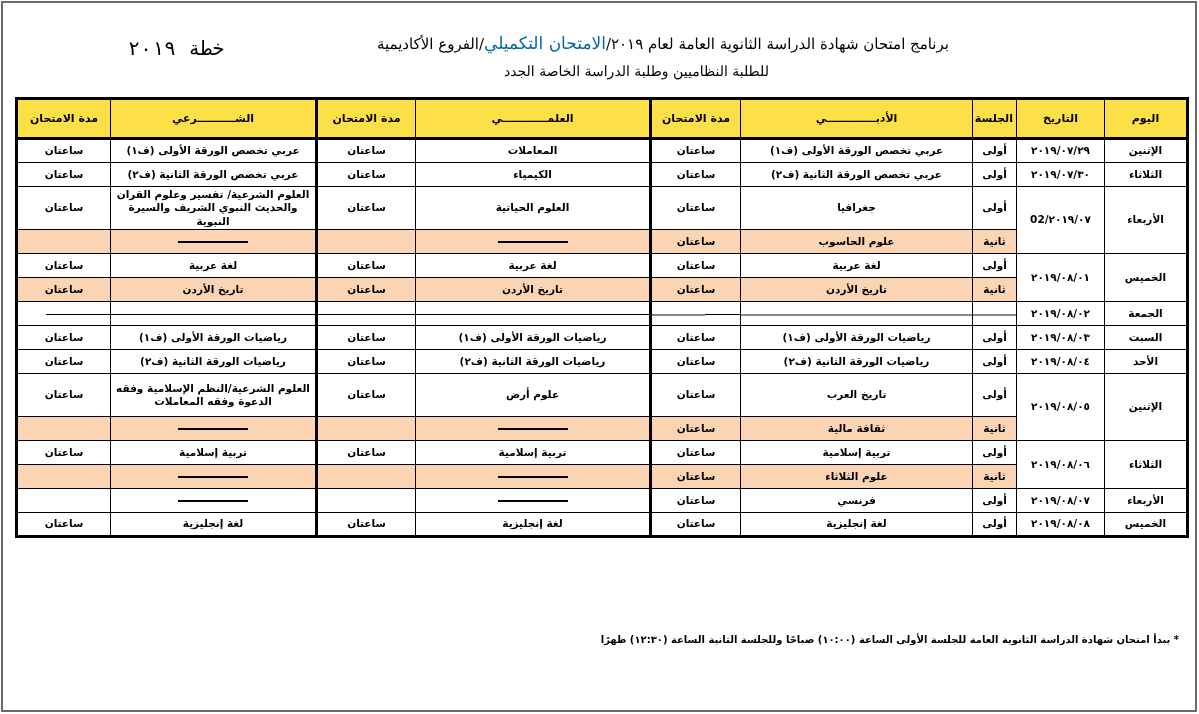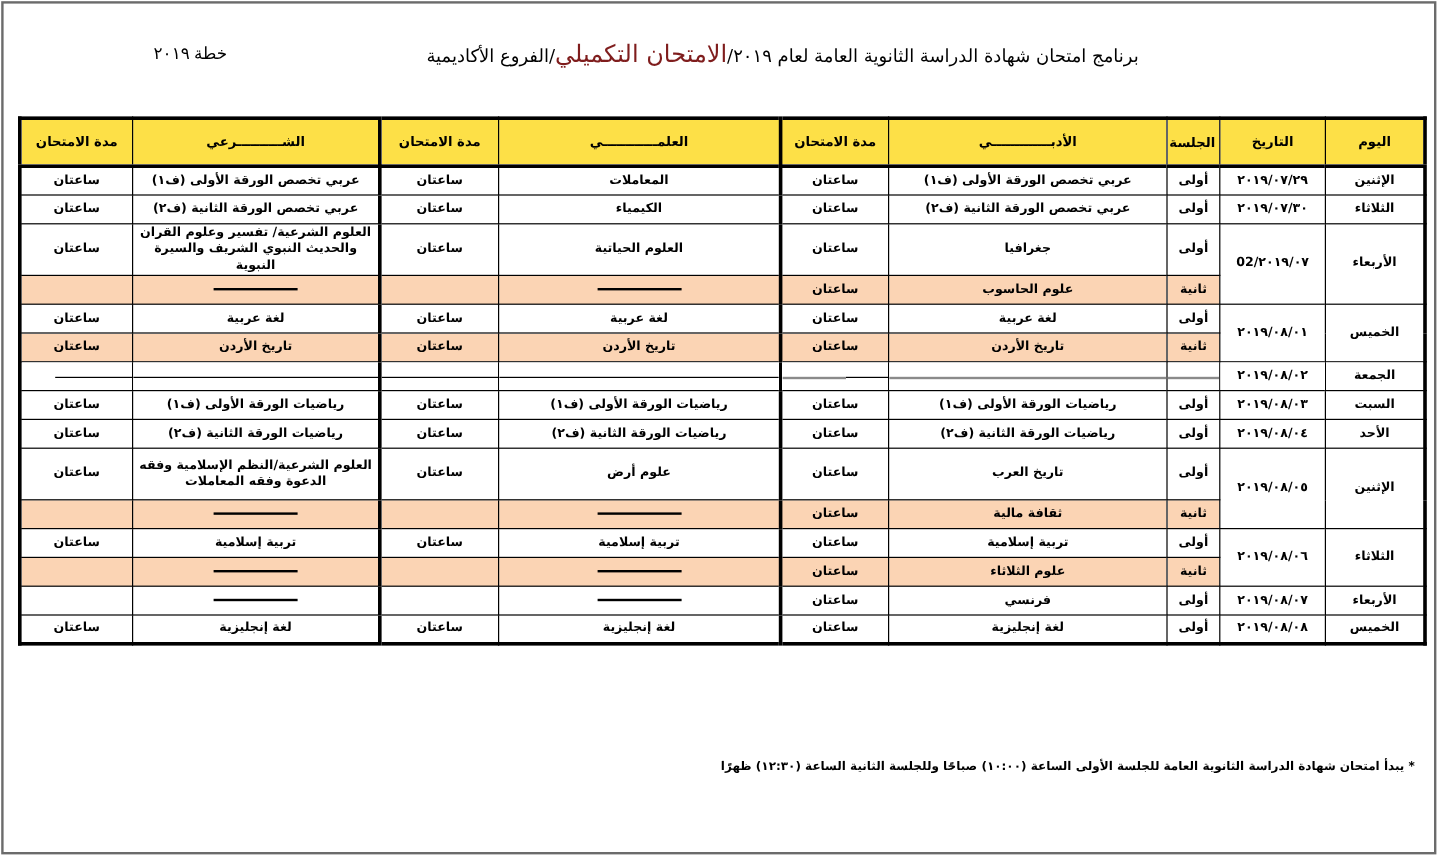--- a/index.html
+++ b/index.html
@@ -8,30 +8,30 @@
   .frame {
     position: absolute; left: 1px; top: 1px; width: 1196px; height: 711px;
     border: 2px solid #6b6b6b; background: #fff;
   }
   .title-block { position: absolute; left: 0; top: 0; width: 1199px; height: 95px; }
   .title-line1 {
     position: absolute; right: 250px; top: 33px;
     font-family: "DejaVu Serif", "Liberation Serif", serif;
     font-size: 15px; direction: rtl; white-space: nowrap;
   }
-  .title-line1 .accent { color: #7f1d1d; font-size: 20px; }
+  .title-line1 .accent { color: #0369a1; font-size: 17px; }
   .title-line2 {
     position: absolute; right: 430px; top: 63px;
     font-family: "DejaVu Serif", "Liberation Serif", serif;
     font-size: 14px; direction: rtl; white-space: nowrap;
   }
   .plan-label {
     position: absolute; left: 128px; top: 36px;
-    font-family: Liberation Serif, serif;
-    font-size: 14px; direction: rtl; white-space: nowrap;
+    font-family: Liberation Mono, monospace;
+    font-size: 20px; direction: rtl; white-space: nowrap;
   }
 
   table.schedule {
     position: absolute; left: 15px; top: 97px; width: 1171px;
     border-collapse: collapse; direction: rtl; table-layout: fixed;
     border: 3px solid #000;
   }
   table.schedule th, table.schedule td {
     border: 1px solid #000; text-align: center; vertical-align: middle;
     font-size: 10.5px; font-weight: bold; line-height: 1.25; padding: 0 3px;
@@ -62,20 +62,21 @@
 </style>
 </head>
 <body>
 
 <div class="frame"></div>
 
 <div class="title-block">
   <div class="title-line1">
     <span>برنامج امتحان شهادة الدراسة الثانوية العامة لعام ٢٠١٩/</span><span class="accent">الامتحان التكميلي</span><span>/الفروع الأكاديمية</span>
   </div>
+  <div class="title-line2">للطلبة النظاميين وطلبة الدراسة الخاصة الجدد</div>
   <div class="plan-label">خطة ٢٠١٩</div>
 </div>
 
 <table class="schedule">
   <colgroup>
     <col style="width:83px">
       <col style="width:88px">
       <col style="width:44px">
       <col style="width:232px">
       <col style="width:90px">

